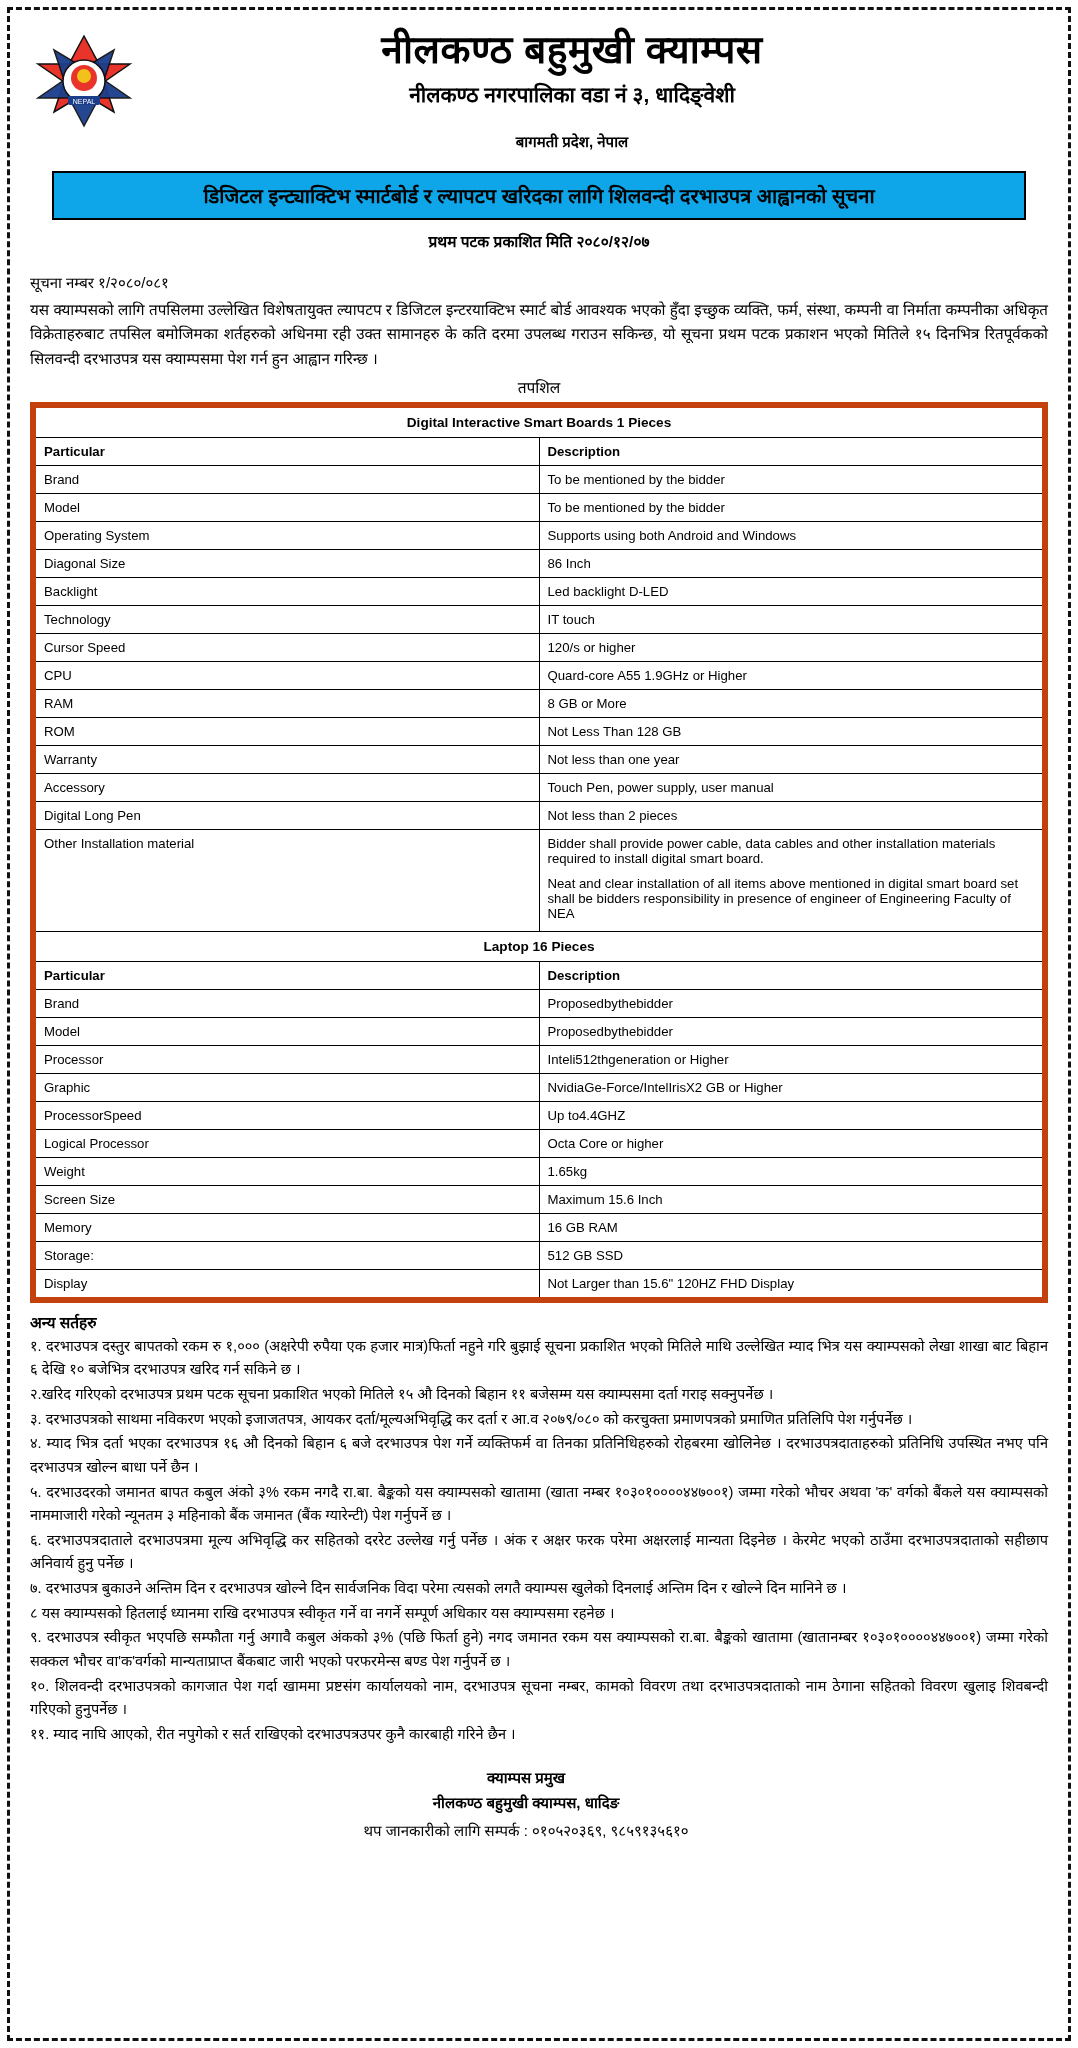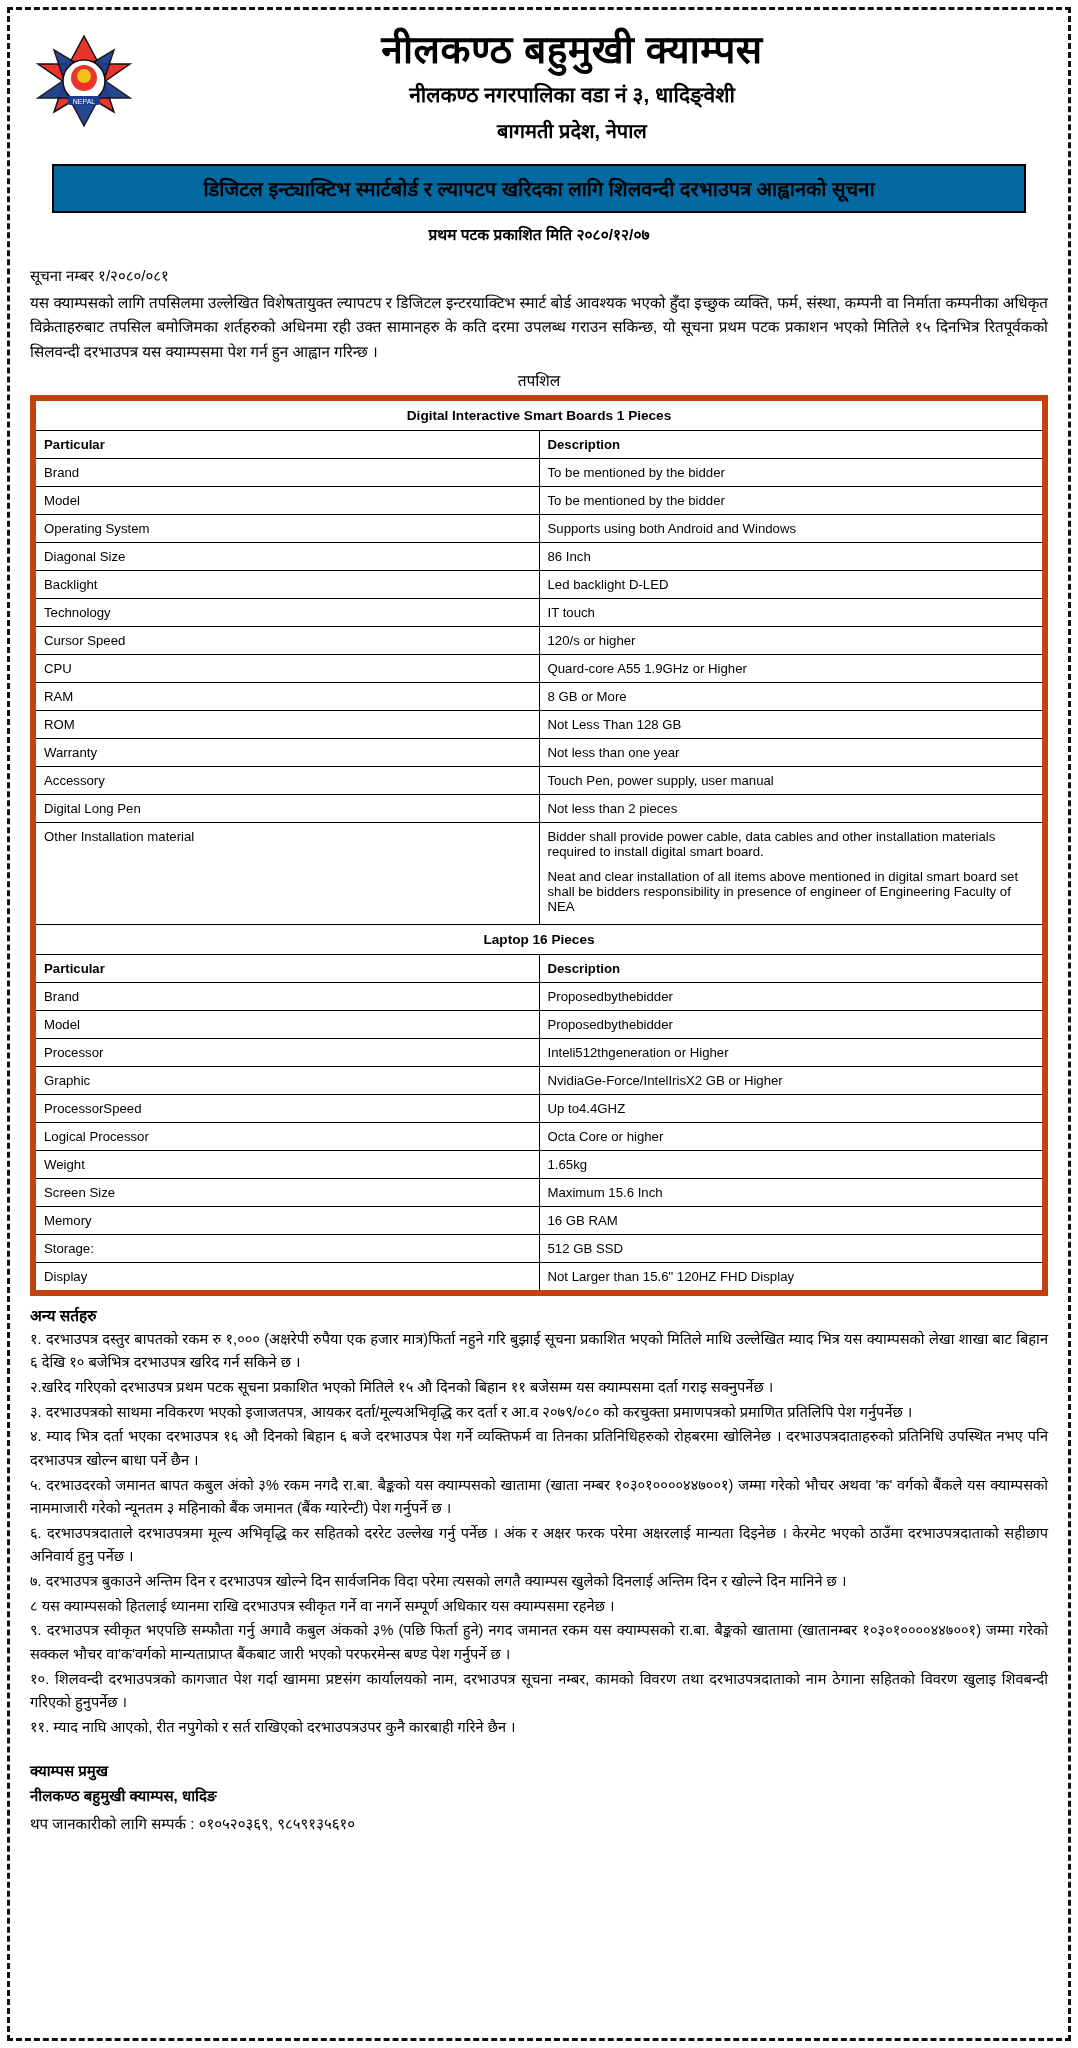--- a/index.html
+++ b/index.html
@@ -58,30 +58,30 @@
     font-weight: bold;
     letter-spacing: 0.5px;
     line-height: 1.15;
   }
   .t2 {
     font-size: 21px;
     font-weight: bold;
     margin-top: 7px;
   }
   .t3 {
-    font-size: 20px;
-    font-weight: bold;
-    margin-top: 9px;
+    font-size: 15px;
+    font-weight: bold;
+    margin-top: 23px;
   }
 
   
   .notice-box {
     margin: 20px 22px 0 22px;
     border: 2px solid #000;
-    background: #0369a1;
+    background: #0ea5e9;
     text-align: center;
     padding: 9px 6px;
     font-size: 20px;
     font-weight: bold;
   }
   .pub-line {
     text-align: center;
     font-size: 15.5px;
     font-weight: bold;
     margin-top: 10px;
@@ -147,21 +147,21 @@
   .cond p {
     font-size: 14.6px;
     line-height: 1.62;
     text-align: justify;
     margin: 0 0 1px 0;
   }
 
   
   .footer {
     margin-top: 18px;
-    text-align: left;
+    text-align: center;
     font-size: 15px;
     line-height: 1.7;
     padding-right: 26px;
   }
   .footer .fl1 { font-weight: bold; }
   .footer .fl2 { font-weight: bold; }
   .footer .fl3 { margin-top: 2px; }
 </style>
 </head>
 <body>

